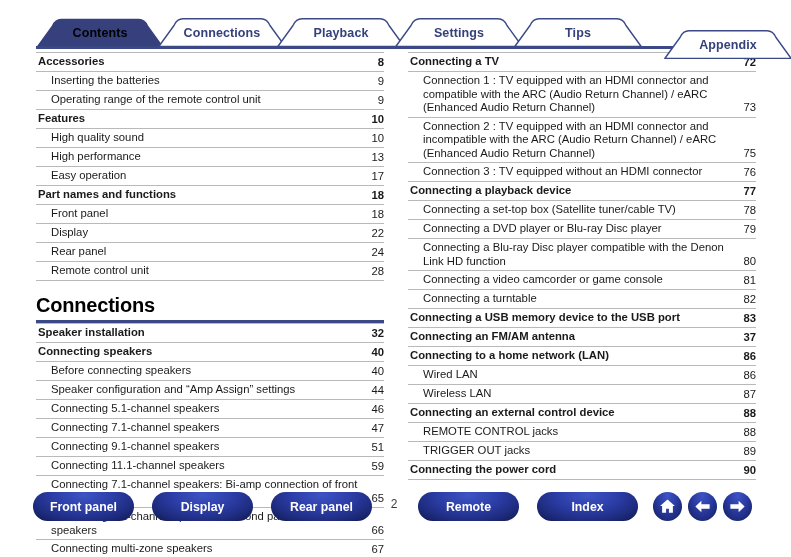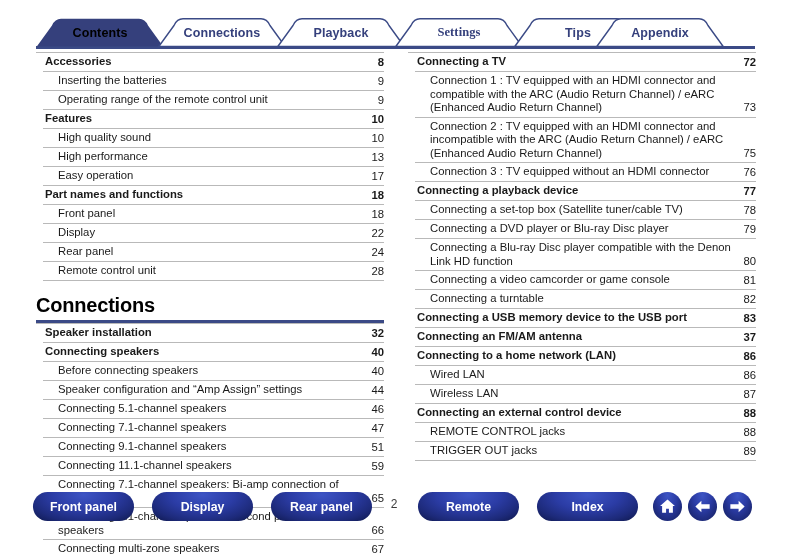--- a/index.html
+++ b/index.html
@@ -81,21 +81,20 @@
   }
   .toc-row {
     display: flex;
     align-items: flex-start;
     justify-content: flex-start;
     border-bottom: 1px solid #b9b9b9;
     padding: 2px 0 2px 0;
     line-height: 13.5px;
     min-height: 14px;
     color: #1a1a1a;
-    margin-left: 7px;
   }
   .toc-row .t {
     font-size: 11.3px;
     padding-right: 8px;
     flex: 1 1 auto;
   }
   .toc-row .p {
     font-size: 11.3px;
     flex: 0 0 auto;
     text-align: right;
@@ -195,33 +194,33 @@
           <path d="M 0.8,28.5 L 16,7.5 Q 19,0.8 25,0.8 L 103,0.8 Q 109,0.8 112,7.5 L 127.2,28.5 Z" fill="#ffffff" stroke="#3b4a86" stroke-width="1.4" stroke-linejoin="round"></path>
         </svg>
         <span class="tab-label">Connections</span>
       </div>
       <div class="tab inactive" style="left: 277px; width: 128px; justify-content: center;">
         <svg viewBox="0 0 128 29" preserveAspectRatio="none">
           <path d="M 0.8,28.5 L 16,7.5 Q 19,0.8 25,0.8 L 103,0.8 Q 109,0.8 112,7.5 L 127.2,28.5 Z" fill="#ffffff" stroke="#3b4a86" stroke-width="1.4" stroke-linejoin="round"></path>
         </svg>
         <span class="tab-label">Playback</span>
       </div>
-      <div class="tab inactive" style="left: 395px; width: 128px; font-family: Liberation Serif, serif;">
+      <div class="tab inactive" style="left: 395px; width: 128px;">
         <svg viewBox="0 0 128 29" preserveAspectRatio="none">
           <path d="M 0.8,28.5 L 16,7.5 Q 19,0.8 25,0.8 L 103,0.8 Q 109,0.8 112,7.5 L 127.2,28.5 Z" fill="#ffffff" stroke="#3b4a86" stroke-width="1.4" stroke-linejoin="round"></path>
         </svg>
         <span class="tab-label">Settings</span>
       </div>
       <div class="tab inactive" style="left: 514px; width: 128px;">
         <svg viewBox="0 0 128 29" preserveAspectRatio="none">
           <path d="M 0.8,28.5 L 16,7.5 Q 19,0.8 25,0.8 L 103,0.8 Q 109,0.8 112,7.5 L 127.2,28.5 Z" fill="#ffffff" stroke="#3b4a86" stroke-width="1.4" stroke-linejoin="round"></path>
         </svg>
         <span class="tab-label">Tips</span>
       </div>
-      <div class="tab inactive" style="left: 596px; width: 128px;">
+      <div class="tab inactive" style="left: 664px; width: 128px; margin-top: 12px;">
         <svg viewBox="0 0 128 29" preserveAspectRatio="none">
           <path d="M 0.8,28.5 L 16,7.5 Q 19,0.8 25,0.8 L 103,0.8 Q 109,0.8 112,7.5 L 127.2,28.5 Z" fill="#ffffff" stroke="#3b4a86" stroke-width="1.4" stroke-linejoin="round"></path>
         </svg>
         <span class="tab-label">Appendix</span>
       </div>
     </div>
 </div>
 
 <div class="columns">
   <div class="col col-left" id="col-left">
@@ -390,20 +389,24 @@
           <span class="t">Connecting an external control device</span>
           <span class="p">88</span>
         </div>
         <div class="toc-row lvl2">
           <span class="t">REMOTE CONTROL jacks</span>
           <span class="p">88</span>
         </div>
         <div class="toc-row lvl2">
           <span class="t">TRIGGER OUT jacks</span>
           <span class="p">89</span>
+        </div>
+        <div class="toc-row lvl1">
+          <span class="t">Connecting the power cord</span>
+          <span class="p">90</span>
         </div>
       </div>
     </div>
 </div>
 
 <div class="footer">
   <div class="pill pill-front">
       <span>Front panel</span>
     </div>
   <div class="pill pill-disp">

